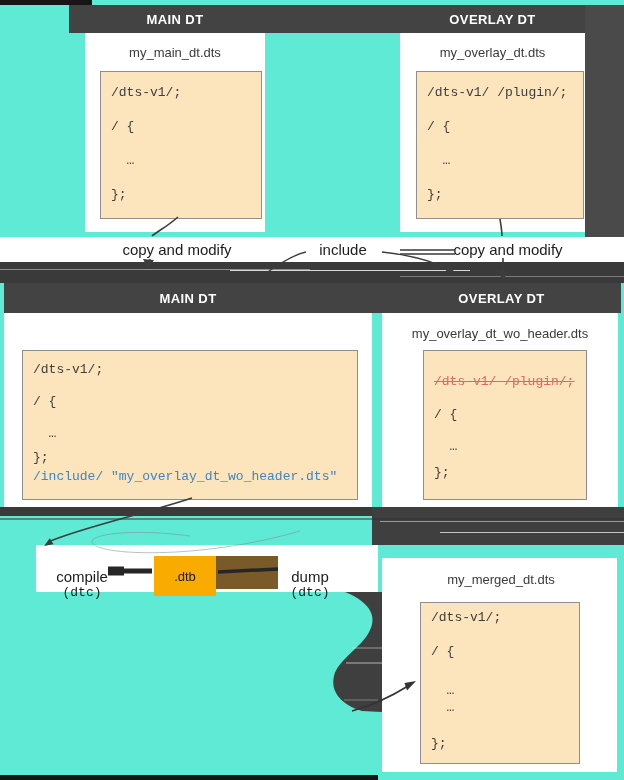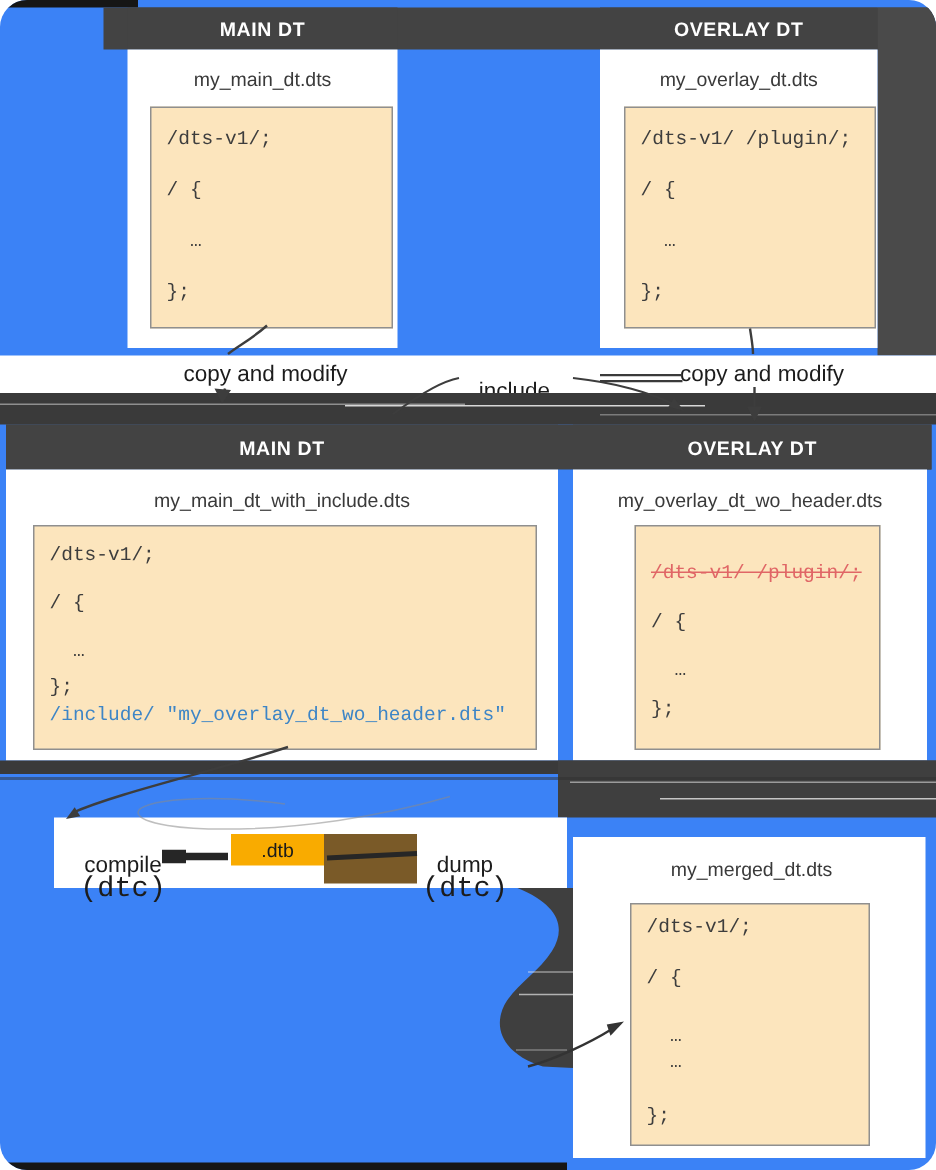--- a/index.html
+++ b/index.html
@@ -1,18 +1,18 @@
 <!DOCTYPE html>
 <html><head>
 <meta charset="utf-8">
 <style>
   html,body { margin:0; padding:0; }
   .page {
-    position:relative; width:624px; height:780px; background:#3b82f6;
-    overflow:hidden; font-family:"Liberation Sans", sans-serif;border-radius:18px;
+    position:relative; width:624px; height:780px; background:#5eead4;
+    overflow:hidden; font-family:"Liberation Sans", sans-serif;
   }
   .abs { position:absolute; }
   .hdr {
     position:absolute; background:#434343; color:#ffffff; font-weight:bold;
     font-size:13px; letter-spacing:.4px; display:flex; align-items:center;
     justify-content:center;
   }
   .body-white { position:absolute; background:#ffffff; }
   .fname {
     position:absolute; text-align:center;
@@ -23,21 +23,21 @@
     position:absolute; background:#fce5bd; border:1px solid #8f8f8f;
     font-family:"Liberation Mono","DejaVu Sans Mono",monospace;
     font-size:13px; color:#3d3d3d;
   }
   .cl { position:absolute; left:10px; height:16px; white-space:pre; }
   .cl.blue { color:#3d85c6; }
   .cl.strike { color:#e06666; text-decoration:line-through; }
   .blabel { position:absolute; font-size:15px; color:#1c1c1c; text-align:center; }
   .toolword  { font-size:15px; color:#1c1c1c; line-height:16px;margin-top:20px; }
   .toolparen { font-family:"Liberation Mono","DejaVu Sans Mono",monospace;
-               font-size:19px; color:#1c1c1c; line-height:15px; }
+               font-size:13px; color:#1c1c1c; line-height:15px; }
   .dtb {
     position:absolute; background:#f9ab00; display:flex; align-items:center;
     justify-content:center; font-size:13px; color:#1b1b1b;
   }
   svg.overlay { position:absolute; left:0; top:0; pointer-events:none; }
 </style>
 </head>
 <body>
 
 <div class="page">
@@ -65,35 +65,34 @@
   <div class="fname" style="left:400px;top:45px;width:185px">my_overlay_dt.dts</div>
   <div class="tan" style="left:416px;top:71px;width:166px;height:146px">
     <div class="cl" style="top:13px">/dts-v1/ /plugin/;</div>
     <div class="cl" style="top:47px">/ {</div>
     <div class="cl" style="top:81px">  …</div>
     <div class="cl" style="top:115px">};</div>
   </div>
 
   <div class="abs" style="left:0;top:237px;width:624px;height:25px;background:#ffffff"></div>
   <div class="blabel" style="left:107px;top:241px;width:140px">copy and modify</div>
-  <div class="blabel" style="left:308px;top:252px;width:70px">include</div>
+  <div class="blabel" style="left:308px;top:241px;width:70px">include</div>
   <div class="blabel" style="left:438px;top:241px;width:140px">copy and modify</div>
 
   <div class="abs" style="left:0;top:262px;width:624px;height:21px;background:#3a3a3a"></div>
   <div class="abs" style="left:0;top:269px;width:310px;height:1px;background:#c8c8c8;opacity:.6"></div>
   <div class="abs" style="left:230px;top:270px;width:240px;height:1px;background:#ffffff;opacity:.8"></div>
   <div class="abs" style="left:400px;top:276px;width:224px;height:1px;background:#bbbbbb;opacity:.5"></div>
 
   <div class="abs" style="left:4px;top:283px;width:617px;height:30px;background:#434343"></div>
 
   <div class="hdr" style="left:4px;top:283px;width:368px;height:30px">
     <span>MAIN DT</span>
   </div>
   <div class="body-white" style="left:4px;top:313px;width:368px;height:194px"></div>
-  <div class="fname" style="left:4px;top:326px;width:368px">my_main_dt_with_include.dts</div>
   <div class="tan" style="left:22px;top:350px;width:334px;height:148px">
     <div class="cl" style="top:11px">/dts-v1/;</div>
     <div class="cl" style="top:43px">/ {</div>
     <div class="cl" style="top:75px">  …</div>
     <div class="cl" style="top:99px">};</div>
     <div class="cl blue" style="top:118px">/include/ "my_overlay_dt_wo_header.dts"</div>
   </div>
 
   <div class="hdr" style="left:382px;top:283px;width:239px;height:30px">
     <span>OVERLAY DT</span>
@@ -111,21 +110,21 @@
   <div class="abs" style="left:372px;top:507px;width:252px;height:38px;background:#3f3f3f"></div>
   <div class="abs" style="left:0;top:518px;width:624px;height:2px;background:#303030;opacity:.5"></div>
   <div class="abs" style="left:380px;top:521px;width:244px;height:1px;background:#d9d9d9;opacity:.6"></div>
   <div class="abs" style="left:440px;top:532px;width:184px;height:1px;background:#ffffff;opacity:.7"></div>
 
   <div class="abs" style="left:36px;top:545px;width:342px;height:47px;background:#ffffff"></div>
   <div class="abs" style="left:46px;top:549px;width:72px;text-align:center">
     <div class="toolword">compile</div>
     <div class="toolparen">(dtc)</div>
   </div>
-  <div class="dtb" style="left:154px;top:556px;width:62px;height:21px">.dtb</div>
+  <div class="dtb" style="left:154px;top:556px;width:62px;height:40px">.dtb</div>
   <div class="abs" style="left:216px;top:556px;width:62px;height:33px;background:#7a5a28"></div>
   <div class="abs" style="left:280px;top:549px;width:60px;text-align:center">
     <div class="toolword">dump</div>
     <div class="toolparen">(dtc)</div>
   </div>
 
   <div class="body-white" style="left:382px;top:558px;width:235px;height:214px"></div>
   <div class="fname" style="left:382px;top:572px;width:238px">my_merged_dt.dts</div>
   <div class="tan" style="left:420px;top:602px;width:158px;height:160px">
     <div class="cl" style="top:7px">/dts-v1/;</div>

